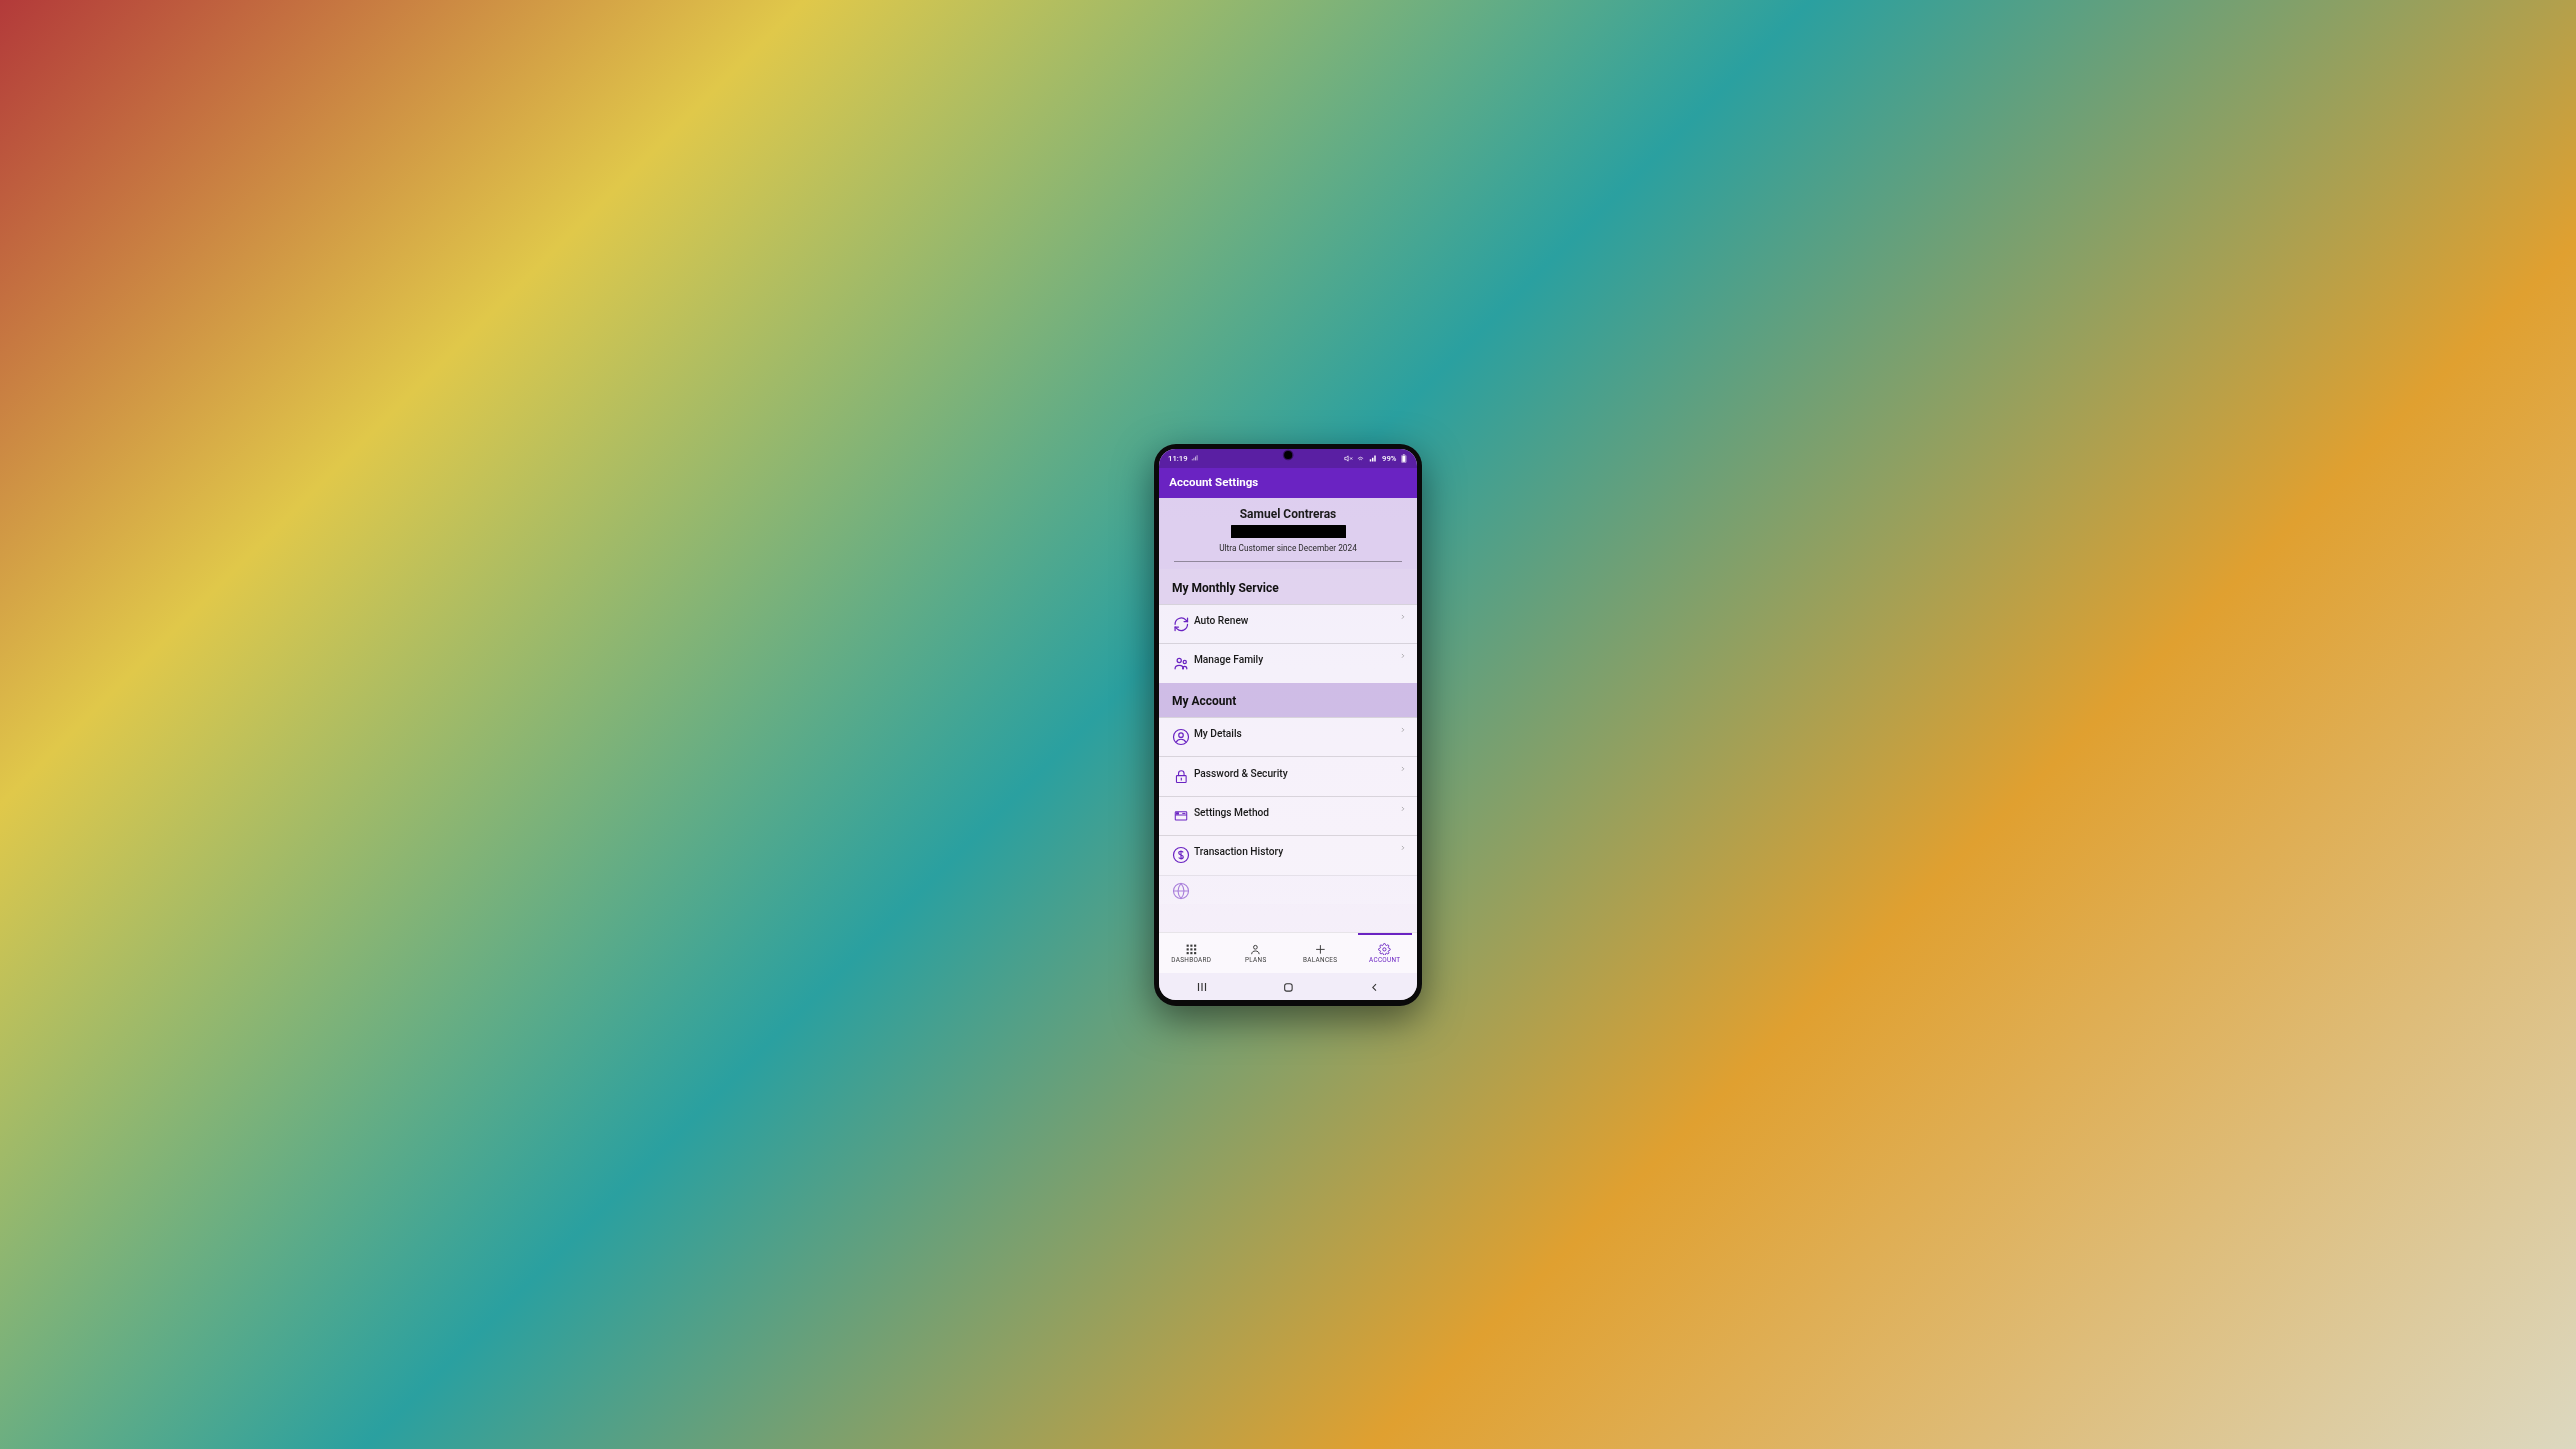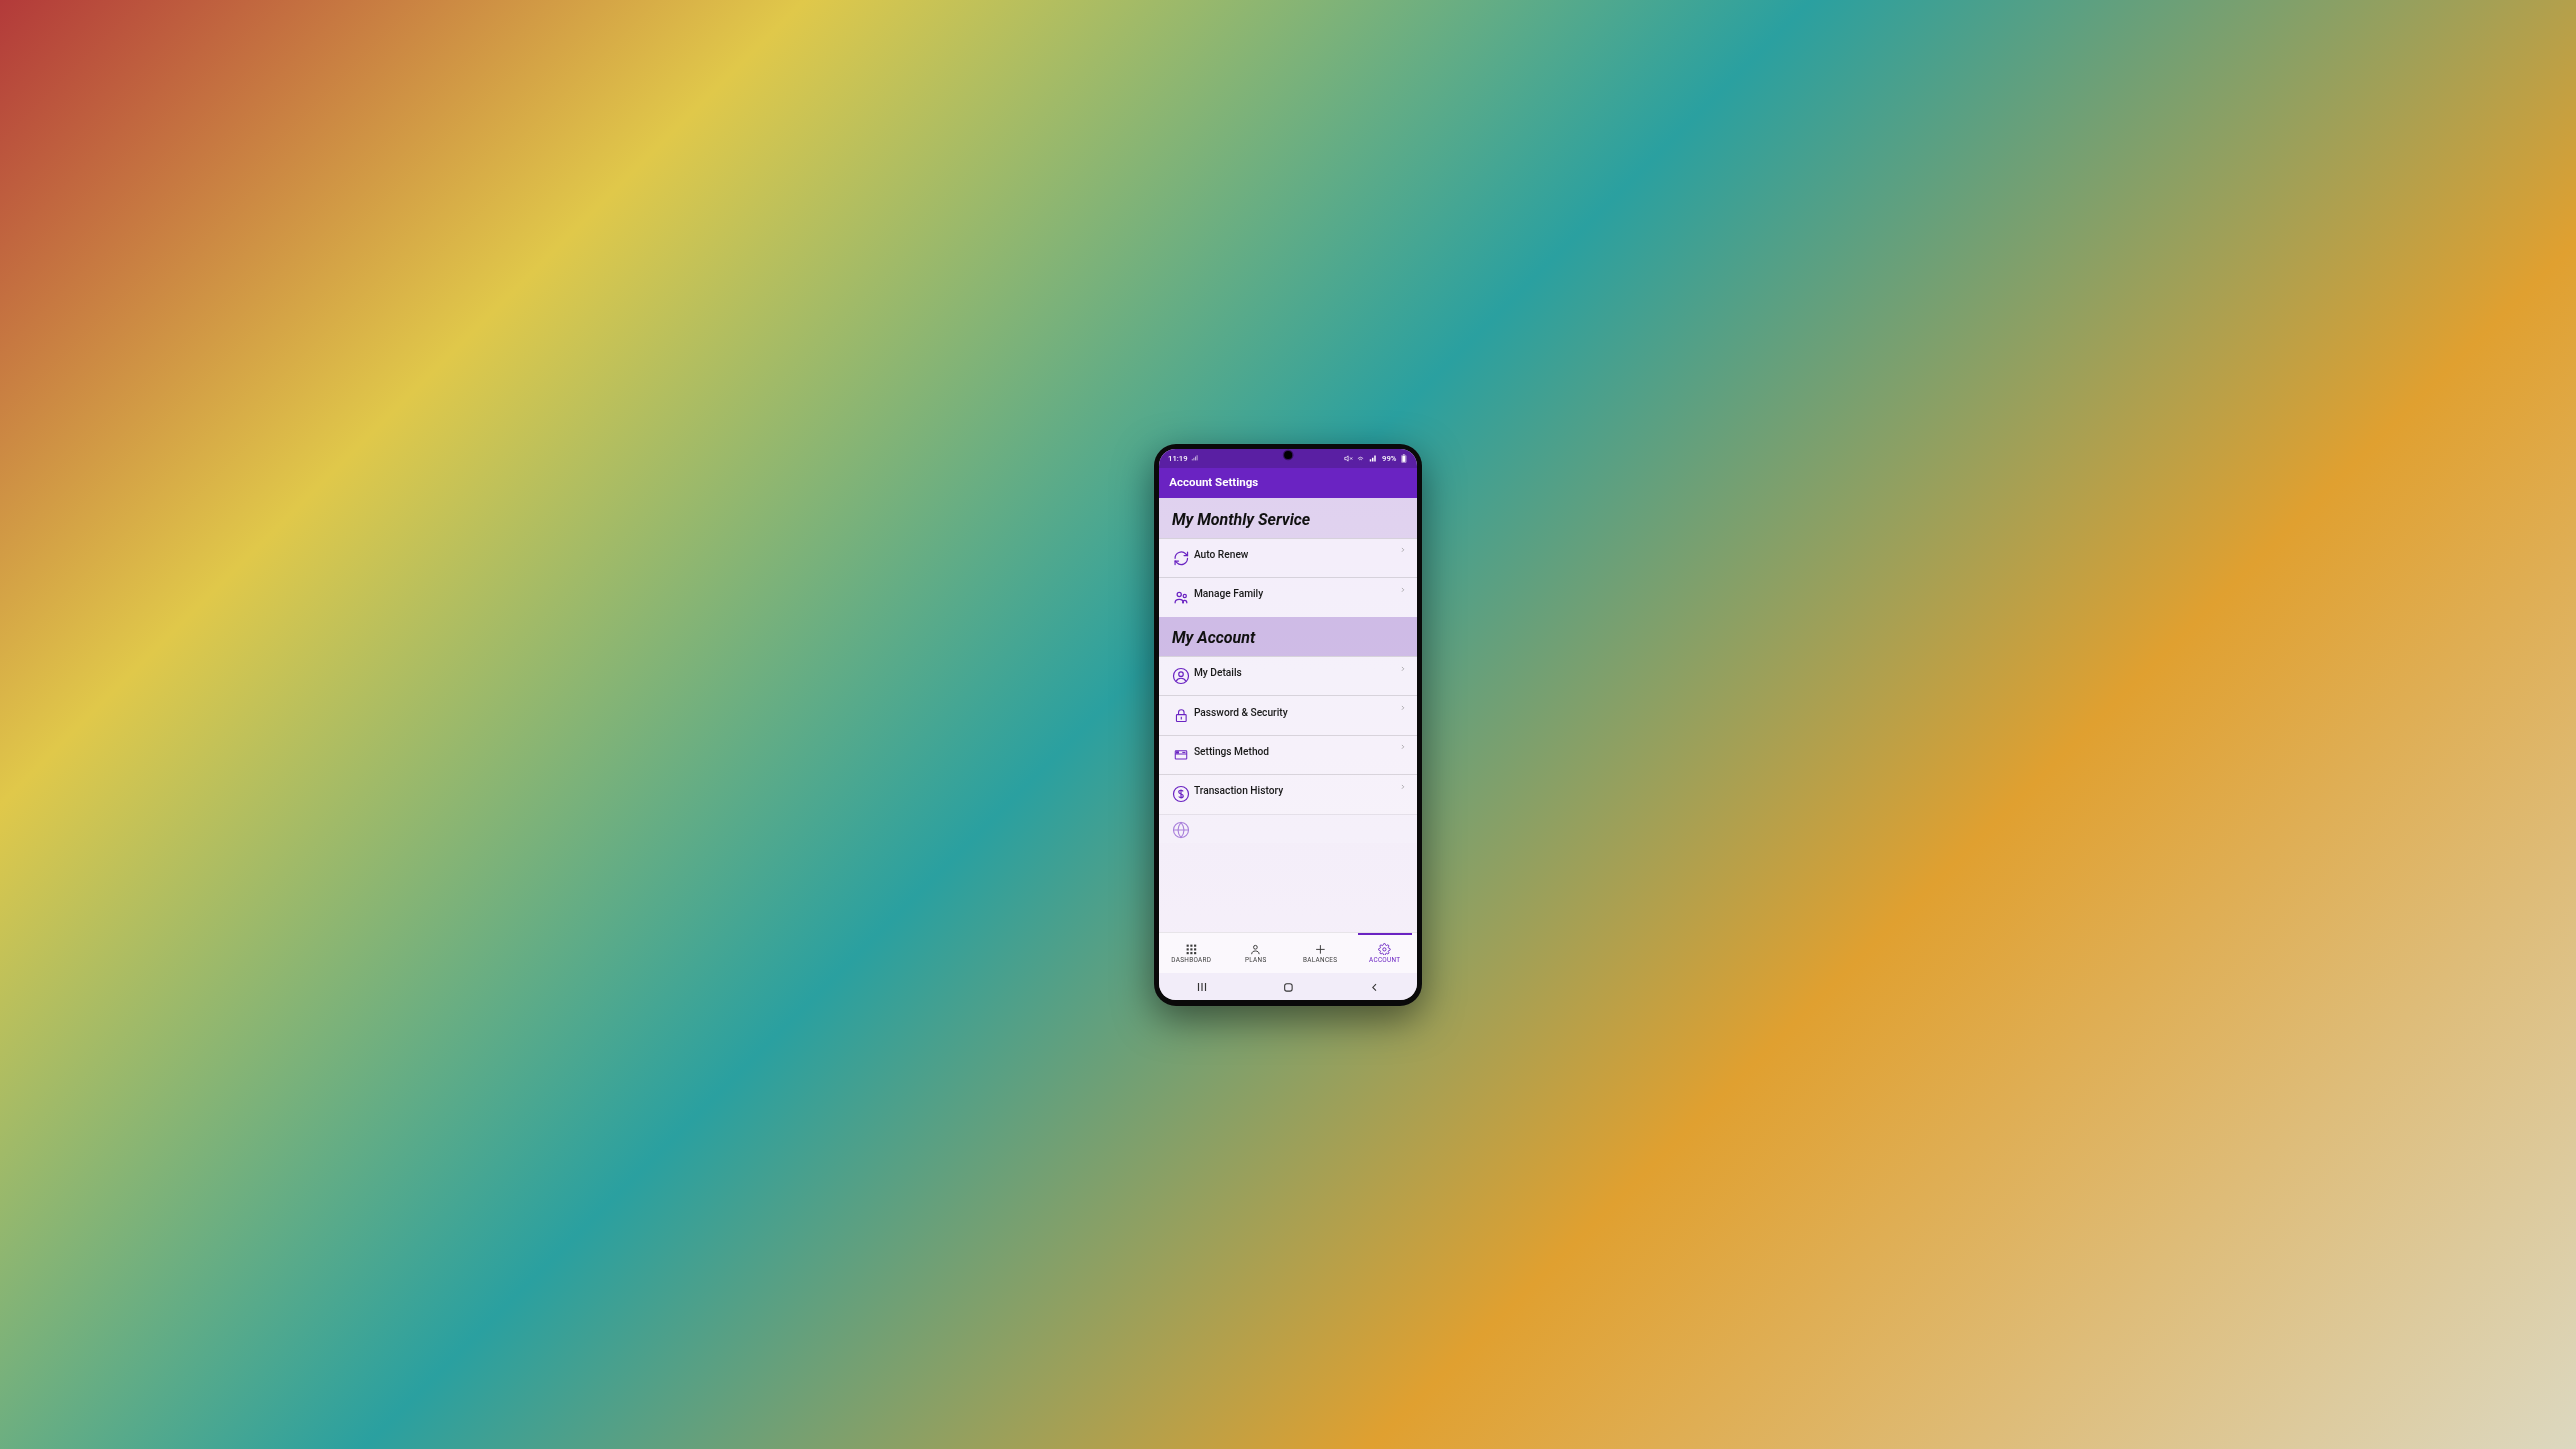--- a/index.html
+++ b/index.html
@@ -74,24 +74,23 @@
     width: 115px; height: 12.8px; background:#000;
     margin: 3.8px auto 5.1px; border-radius:0.6px;
   }
   .profile-since { font-size: 8.3px; color:#2a2a2a; }
   .profile-divider { border:none; border-top:0.6px solid rgba(0,0,0,.35); margin:7.7px 3.8px 0; }
 
   
   .content { flex:1; overflow-y:auto; }
 
   .section-header {
-    font-size: 16px; font-weight:700; color:#111;
+    font-size: 12px; font-weight:700; color:#111;
     padding: 11.5px 12.8px 9px;
     background: rgba(168,130,210,.22);
-    font-style: italic;
   }
   .section-header.darker { background: rgba(150,110,200,.38); }
 
   .row {
     display:flex; gap:4px;
     padding: 10.2px 12.8px;
     border-top: 0.6px solid rgba(0,0,0,.12);
     position: relative;
     background: rgba(255,255,255,.25);
   }
@@ -169,20 +168,26 @@
           </svg>
       </div>
     </div>
 
     <div class="app-bar">
       <span>Account Settings</span>
     </div>
 
     <div class="content">
 
+      <div class="profile">
+        <div class="profile-name">Samuel Contreras</div>
+        <div class="redacted"></div>
+        <div class="profile-since">Ultra Customer since December 2024</div>
+        <hr class="profile-divider">
+      </div>
 
       <div class="section-header">My Monthly Service</div>
 
       <div class="row">
         <span class="icon">
           <svg width="16.6" height="16.6" viewBox="0 0 24 24" fill="none" stroke="currentColor" stroke-width="1.8" stroke-linecap="round">
               <path d="M21 12a9 9 0 0 1-15.5 6.3L3 16"></path>
               <path d="M3 12a9 9 0 0 1 15.5-6.3L21 8"></path>
               <path d="M3 21v-5h5"></path>
               <path d="M21 3v5h-5"></path>

